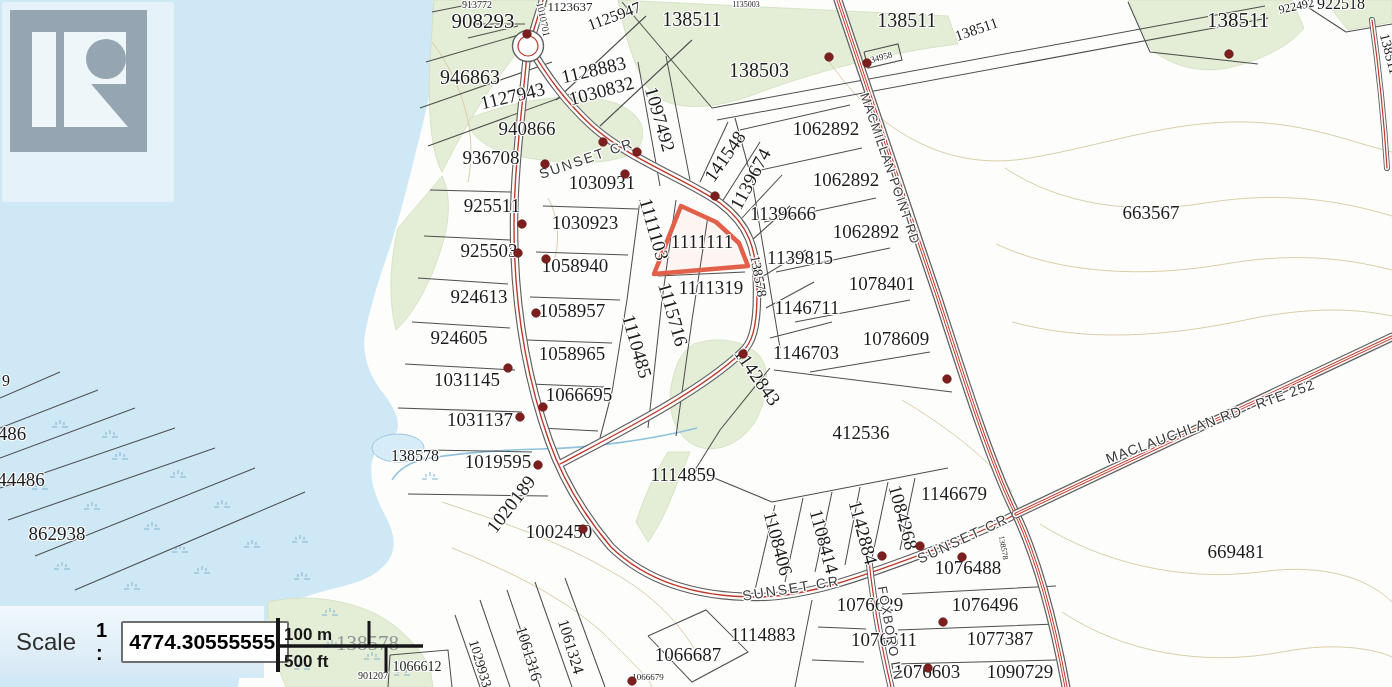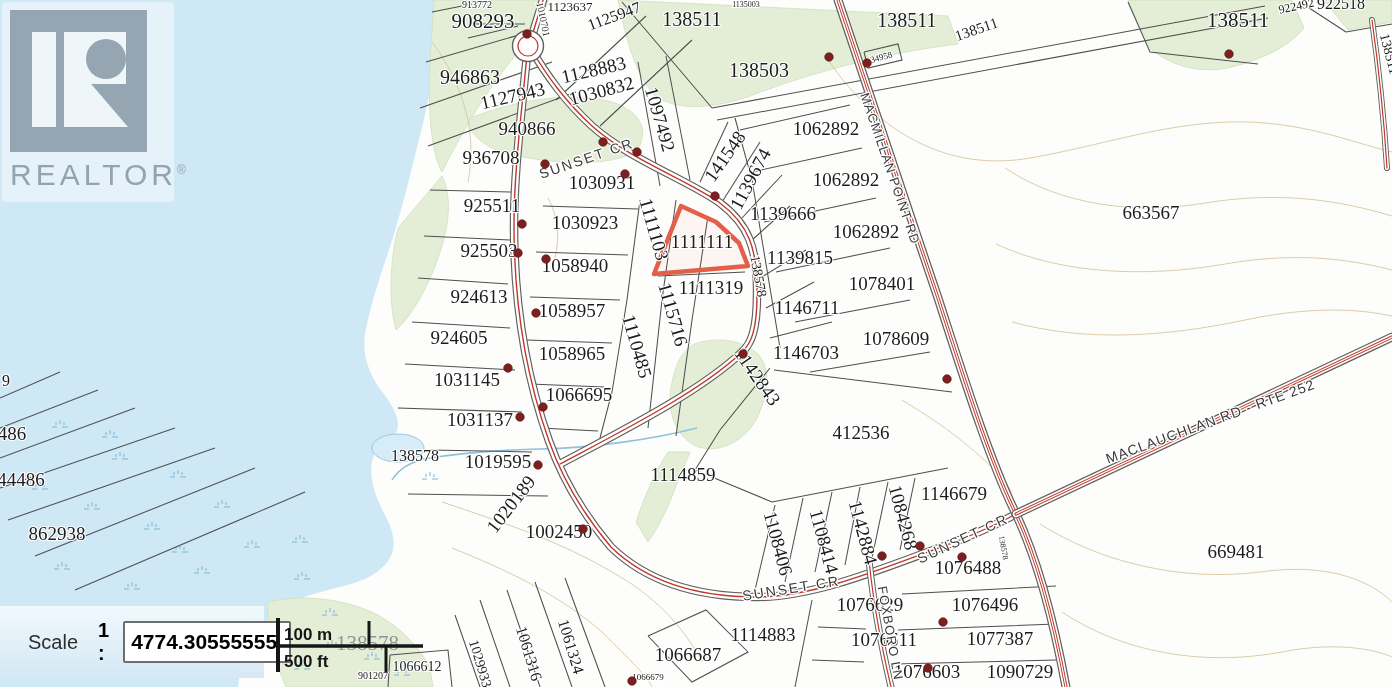--- a/index.html
+++ b/index.html
@@ -29,21 +29,21 @@
         background:rgba(255,255,255,.45);border-radius:3px;}
   .logo svg{display:block;}
   .logo-text{position:absolute;left:8px;top:156px;font-size:30px;letter-spacing:4px;
              color:#93a4b1;font-weight:400;}
   .logo-text sup{font-size:12px;letter-spacing:0;}
 
   
   .scale-panel{position:absolute;left:0;top:606px;width:264px;height:72px;
       background:linear-gradient(180deg,rgba(242,249,253,.97),rgba(213,232,245,.97));
       display:flex;align-items:center;}
-  .scale-label{font-size:20px;color:#2e2e2e;margin-left:28px;}
+  .scale-label{font-size:24px;color:#2e2e2e;margin-left:16px;}
   .scale-ratio{font-size:20px;color:#000;font-weight:bold;margin-left:20px;margin-right:14px;}
   .scale-input{width:152px;height:38px;border:2px solid #6e6e6e;border-radius:2px;
       font-family:"Liberation Sans",sans-serif;font-size:21px;font-weight:bold;color:#000;
       padding:0 6px;background:#fff;}
 
   #scalebar{position:absolute;left:270px;top:608px;}
   .sb-line{stroke:#161616;fill:none;}
   .sb-text{font-family:"Liberation Sans",sans-serif;font-weight:bold;fill:#161616;}
   .sb-ghost{font-family:"Liberation Serif","DejaVu Serif",serif;fill:#8e9597;}
 </style>
@@ -332,23 +332,20 @@
 
   <div class="logo">
     <svg width="172" height="156">
       <rect x="8" y="8" width="137" height="142" fill="#95a6b2"></rect>
       <rect x="62" y="30" width="62" height="52" fill="#eef6fa"></rect>
       <circle cx="104" cy="57" r="20" fill="#95a6b2"></circle>
       <rect x="30" y="30" width="24" height="95" fill="#eef6fa"></rect>
       <rect x="62" y="30" width="22" height="95" fill="#eef6fa"></rect>
       <path d="M84,76 L126,125 L84,125 Z" fill="#eef6fa"></path>
     </svg>
-    <div class="logo-text">
-      <span>REALTOR</span><sup>®</sup>
-    </div>
   </div>
 
   <div class="scale-panel">
     <span class="scale-label">Scale</span>
     <span class="scale-ratio">1 :</span>
     <input class="scale-input" type="text" value="4774.30555555" style="">
   </div>
 
   <svg id="scalebar" width="175" height="78">
     <text class="sb-ghost" x="66" y="42" font-size="21">138578</text>

